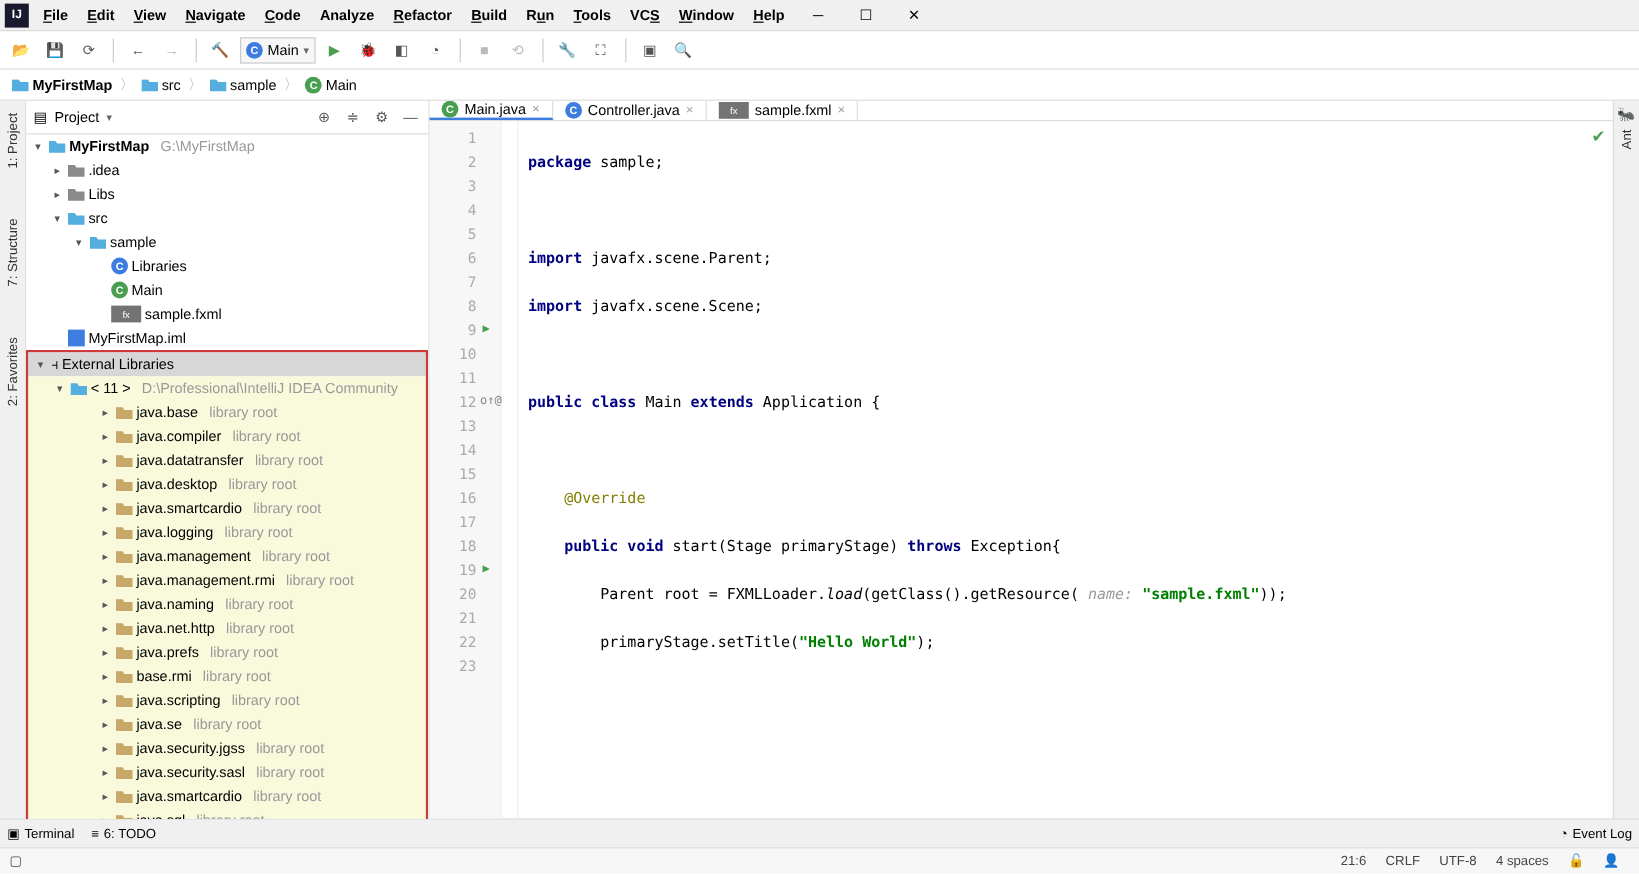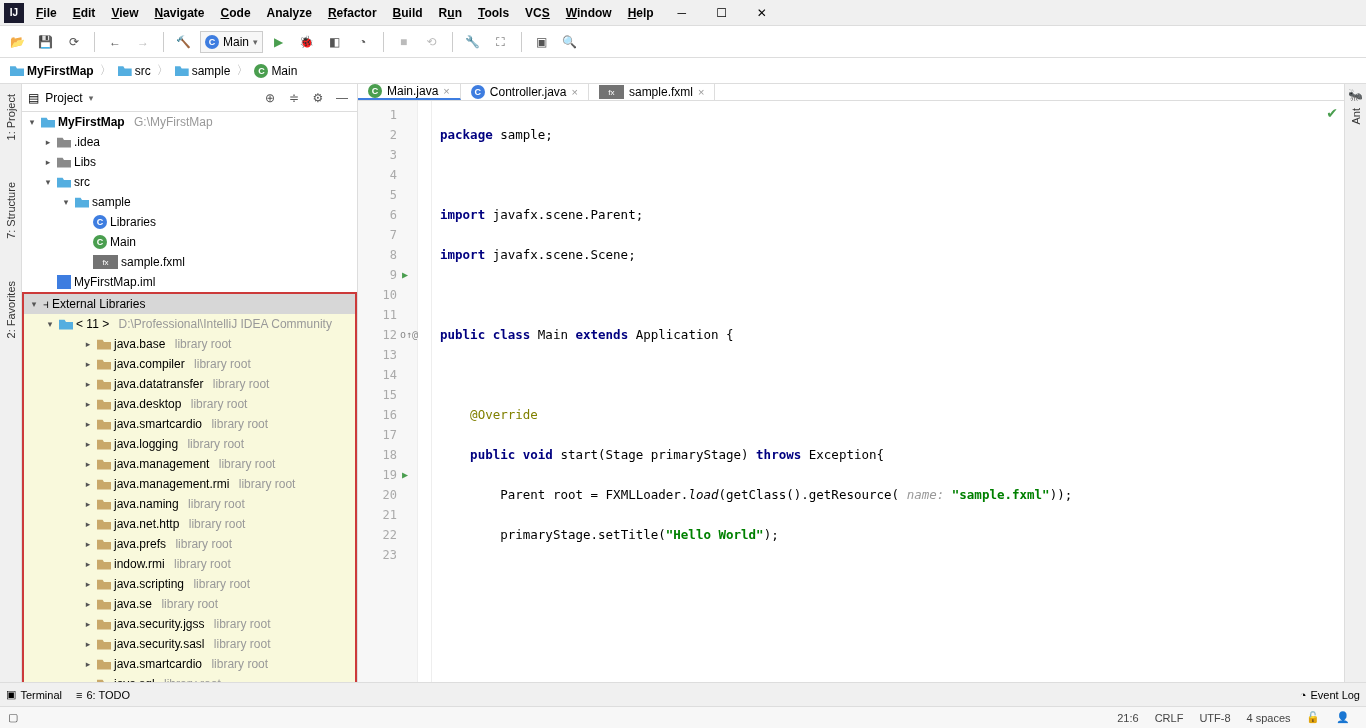--- a/index.html
+++ b/index.html
@@ -240,21 +240,21 @@
               <div class="tree-row indent-lib"><span class="chev">▸</span><span class="fold-icon" style="background:#c9a86a"></span><span>java.compiler</span>&nbsp;<span class="muted">library root</span></div>
               <div class="tree-row indent-lib"><span class="chev">▸</span><span class="fold-icon" style="background:#c9a86a"></span><span>java.datatransfer</span>&nbsp;<span class="muted">library root</span></div>
               <div class="tree-row indent-lib"><span class="chev">▸</span><span class="fold-icon" style="background:#c9a86a"></span><span>java.desktop</span>&nbsp;<span class="muted">library root</span></div>
               <div class="tree-row indent-lib"><span class="chev">▸</span><span class="fold-icon" style="background:#c9a86a"></span><span>java.smartcardio</span>&nbsp;<span class="muted">library root</span></div>
               <div class="tree-row indent-lib"><span class="chev">▸</span><span class="fold-icon" style="background:#c9a86a"></span><span>java.logging</span>&nbsp;<span class="muted">library root</span></div>
               <div class="tree-row indent-lib"><span class="chev">▸</span><span class="fold-icon" style="background:#c9a86a"></span><span>java.management</span>&nbsp;<span class="muted">library root</span></div>
               <div class="tree-row indent-lib"><span class="chev">▸</span><span class="fold-icon" style="background:#c9a86a"></span><span>java.management.rmi</span>&nbsp;<span class="muted">library root</span></div>
               <div class="tree-row indent-lib"><span class="chev">▸</span><span class="fold-icon" style="background:#c9a86a"></span><span>java.naming</span>&nbsp;<span class="muted">library root</span></div>
               <div class="tree-row indent-lib"><span class="chev">▸</span><span class="fold-icon" style="background:#c9a86a"></span><span>java.net.http</span>&nbsp;<span class="muted">library root</span></div>
               <div class="tree-row indent-lib"><span class="chev">▸</span><span class="fold-icon" style="background:#c9a86a"></span><span>java.prefs</span>&nbsp;<span class="muted">library root</span></div>
-              <div class="tree-row indent-lib"><span class="chev">▸</span><span class="fold-icon" style="background:#c9a86a"></span><span>indow.rmi</span>&nbsp;<span class="muted">library root</span></div>
+              <div class="tree-row indent-lib"><span class="chev">▸</span><span class="fold-icon" style="background:#c9a86a"></span><span>base.rmi</span>&nbsp;<span class="muted">library root</span></div>
               <div class="tree-row indent-lib"><span class="chev">▸</span><span class="fold-icon" style="background:#c9a86a"></span><span>java.scripting</span>&nbsp;<span class="muted">library root</span></div>
               <div class="tree-row indent-lib"><span class="chev">▸</span><span class="fold-icon" style="background:#c9a86a"></span><span>java.se</span>&nbsp;<span class="muted">library root</span></div>
               <div class="tree-row indent-lib"><span class="chev">▸</span><span class="fold-icon" style="background:#c9a86a"></span><span>java.security.jgss</span>&nbsp;<span class="muted">library root</span></div>
               <div class="tree-row indent-lib"><span class="chev">▸</span><span class="fold-icon" style="background:#c9a86a"></span><span>java.security.sasl</span>&nbsp;<span class="muted">library root</span></div>
               <div class="tree-row indent-lib"><span class="chev">▸</span><span class="fold-icon" style="background:#c9a86a"></span><span>java.smartcardio</span>&nbsp;<span class="muted">library root</span></div>
               <div class="tree-row indent-lib"><span class="chev">▸</span><span class="fold-icon" style="background:#c9a86a"></span><span>java.sql</span>&nbsp;<span class="muted">library root</span></div>
             </div>
         </div>
       </div>
     </div>

